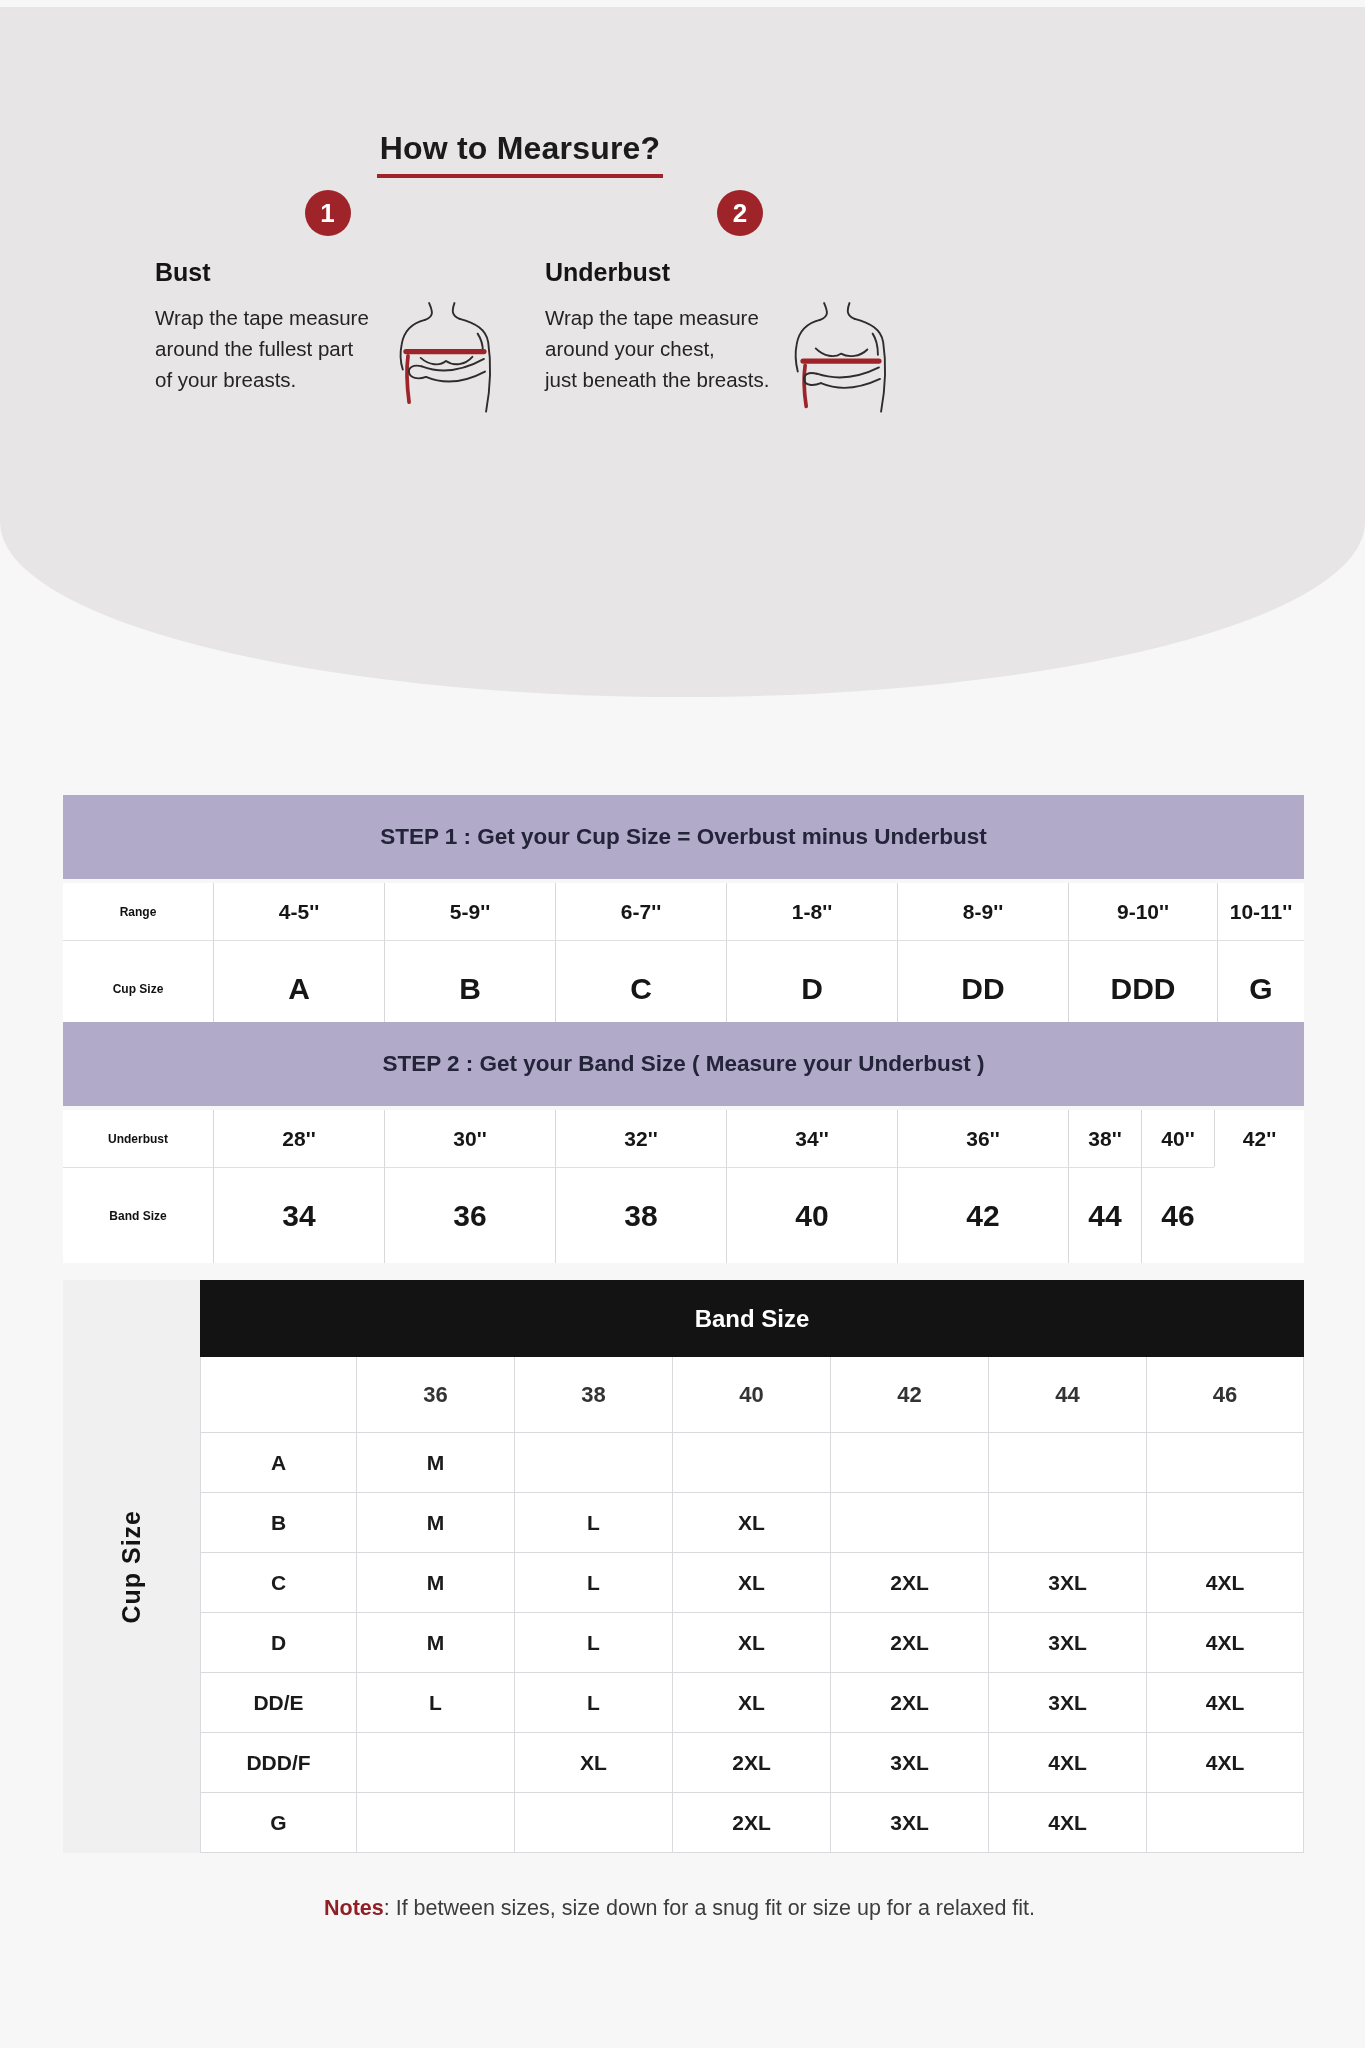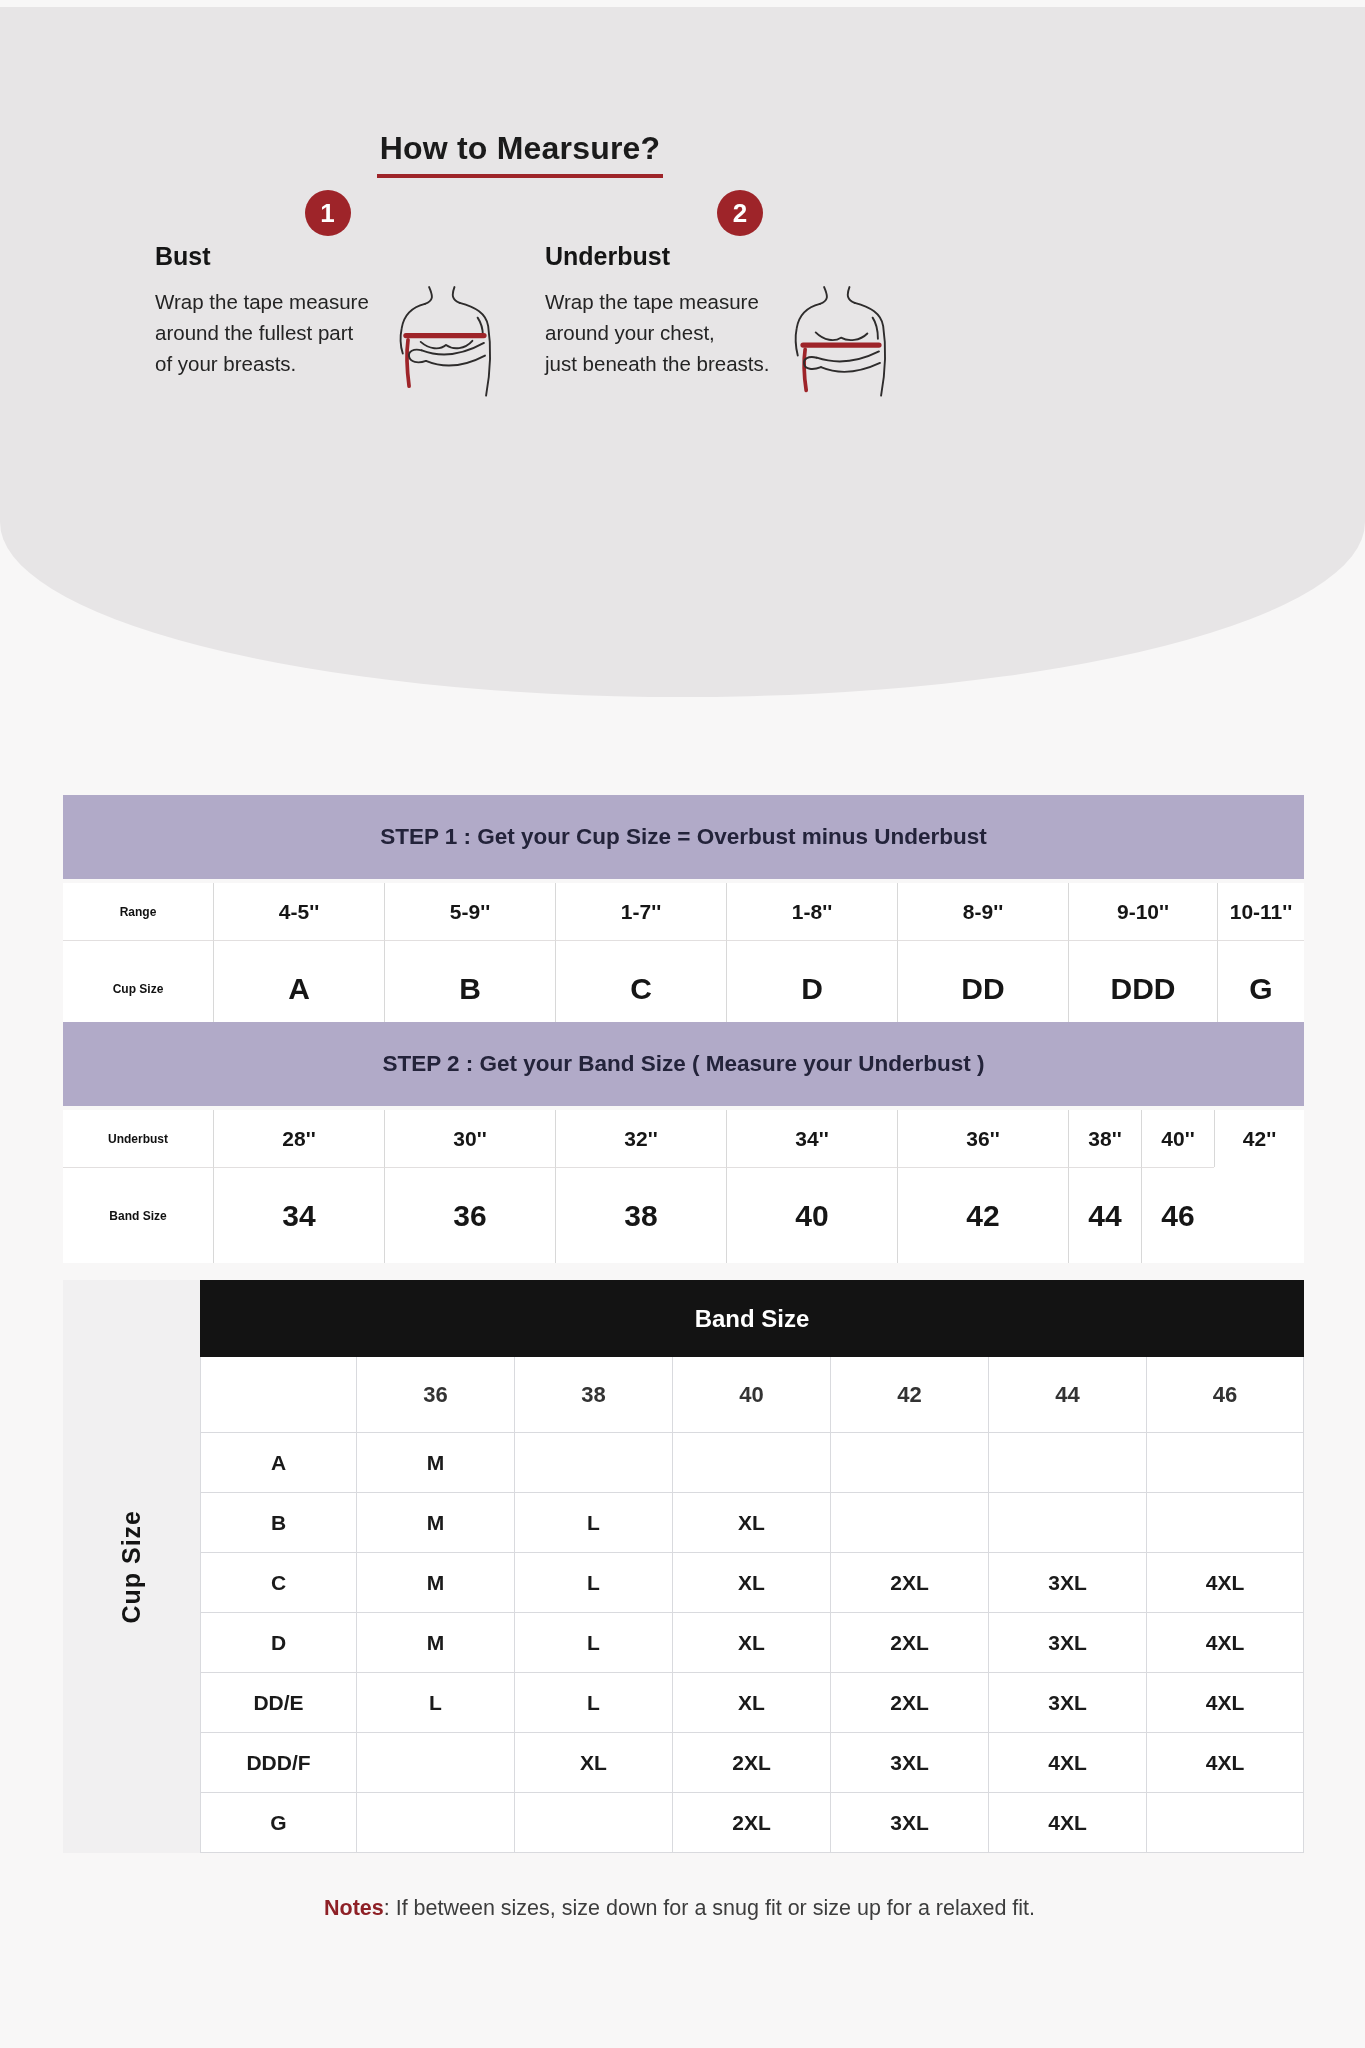--- a/index.html
+++ b/index.html
@@ -21,21 +21,21 @@
     padding:0 3px 7px 3px; border-bottom:4px solid #9e2429;
   }
   .steps { position:absolute; top:183px; left:155px; display:flex; }
   .step { width:345px; }
   .step + .step { margin-left:45px; width:390px; }
   .step-badge {
     width:46px; height:46px; border-radius:50%; background:#9e2429; color:#ffffff;
     font-size:26px; font-weight:bold; display:flex; align-items:center; justify-content:center;
     margin:0 auto;
   }
-  .step-heading { margin-top:6px; font-size:25px; font-weight:bold; color:#151515; }
+  .step-heading { margin-top:22px; font-size:25px; font-weight:bold; color:#151515; }
   .step-body { margin-top:15px; display:flex; align-items:flex-start; }
   .step-text { font-size:20.5px; line-height:31px; color:#242424; width:238px; }
   .step-art { width:108px; height:116px; margin-left:4px; flex:none; }
 
   
   .sheet { position:absolute; left:63px; width:1241px; }
   .band-header {
     height:84px; background:#b1aac8; color:#23233a;
     display:flex; align-items:center; justify-content:center;
     font-size:22.5px; font-weight:bold;
@@ -159,21 +159,21 @@
   </div>
 
   <div class="sheet" style="top:795px">
     <div class="band-header">STEP 1 : Get your Cup Size = Overbust minus Underbust</div>
     <div class="gap4"></div>
     <div class="rows">
         <div class="trow cols-step1 trow-head">
           <div class="tcell tlabel">Range</div>
           <div class="tcell tval-head">4-5''</div>
           <div class="tcell tval-head">5-9''</div>
-          <div class="tcell tval-head">1-7''</div>
+          <div class="tcell tval-head">6-7''</div>
           <div class="tcell tval-head">1-8''</div>
           <div class="tcell tval-head">8-9''</div>
           <div class="tcell tval-head">9-10''</div>
           <div class="tcell tval-head">10-11''</div>
         </div>
         <div class="trow cols-step1 trow-big">
           <div class="tcell tlabel">Cup Size</div>
           <div class="tcell tval-big">A</div>
           <div class="tcell tval-big">B</div>
           <div class="tcell tval-big">C</div>

